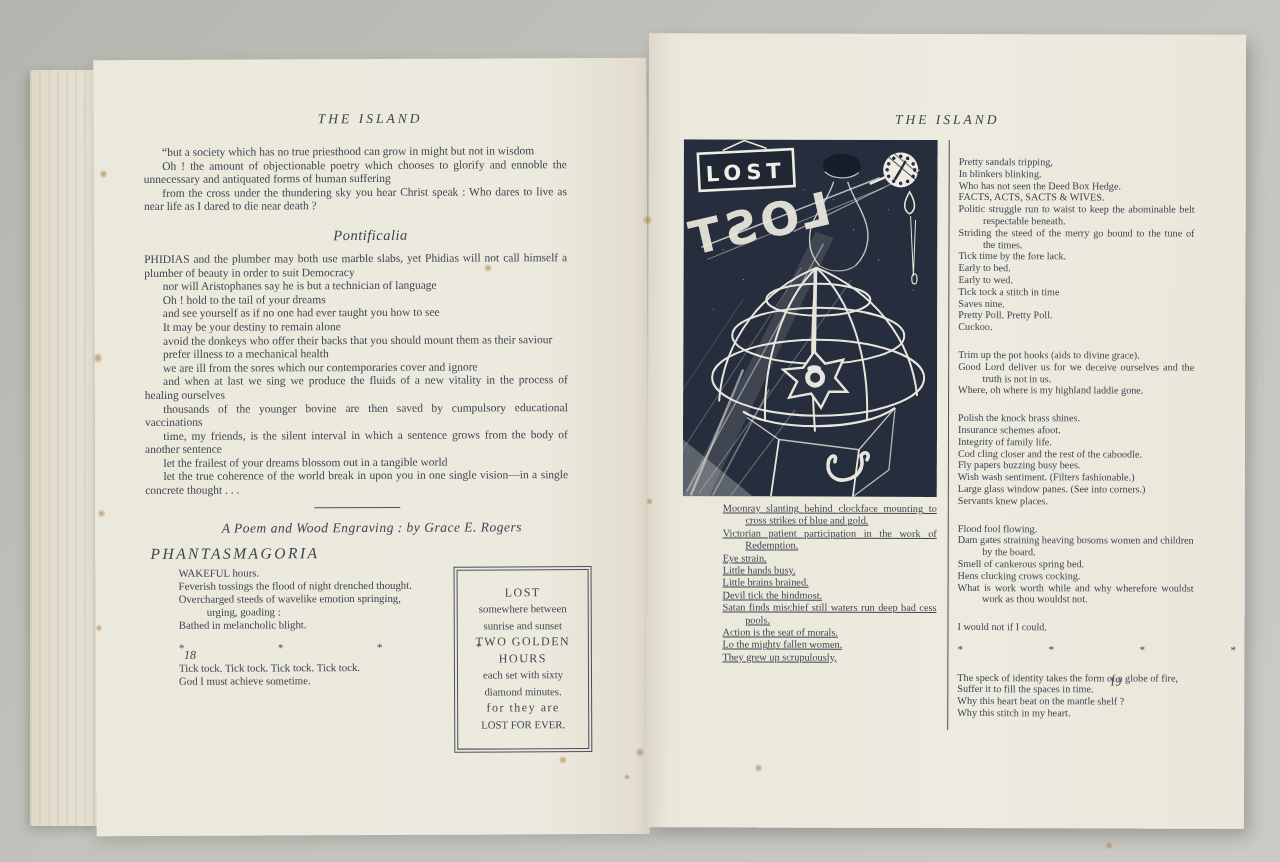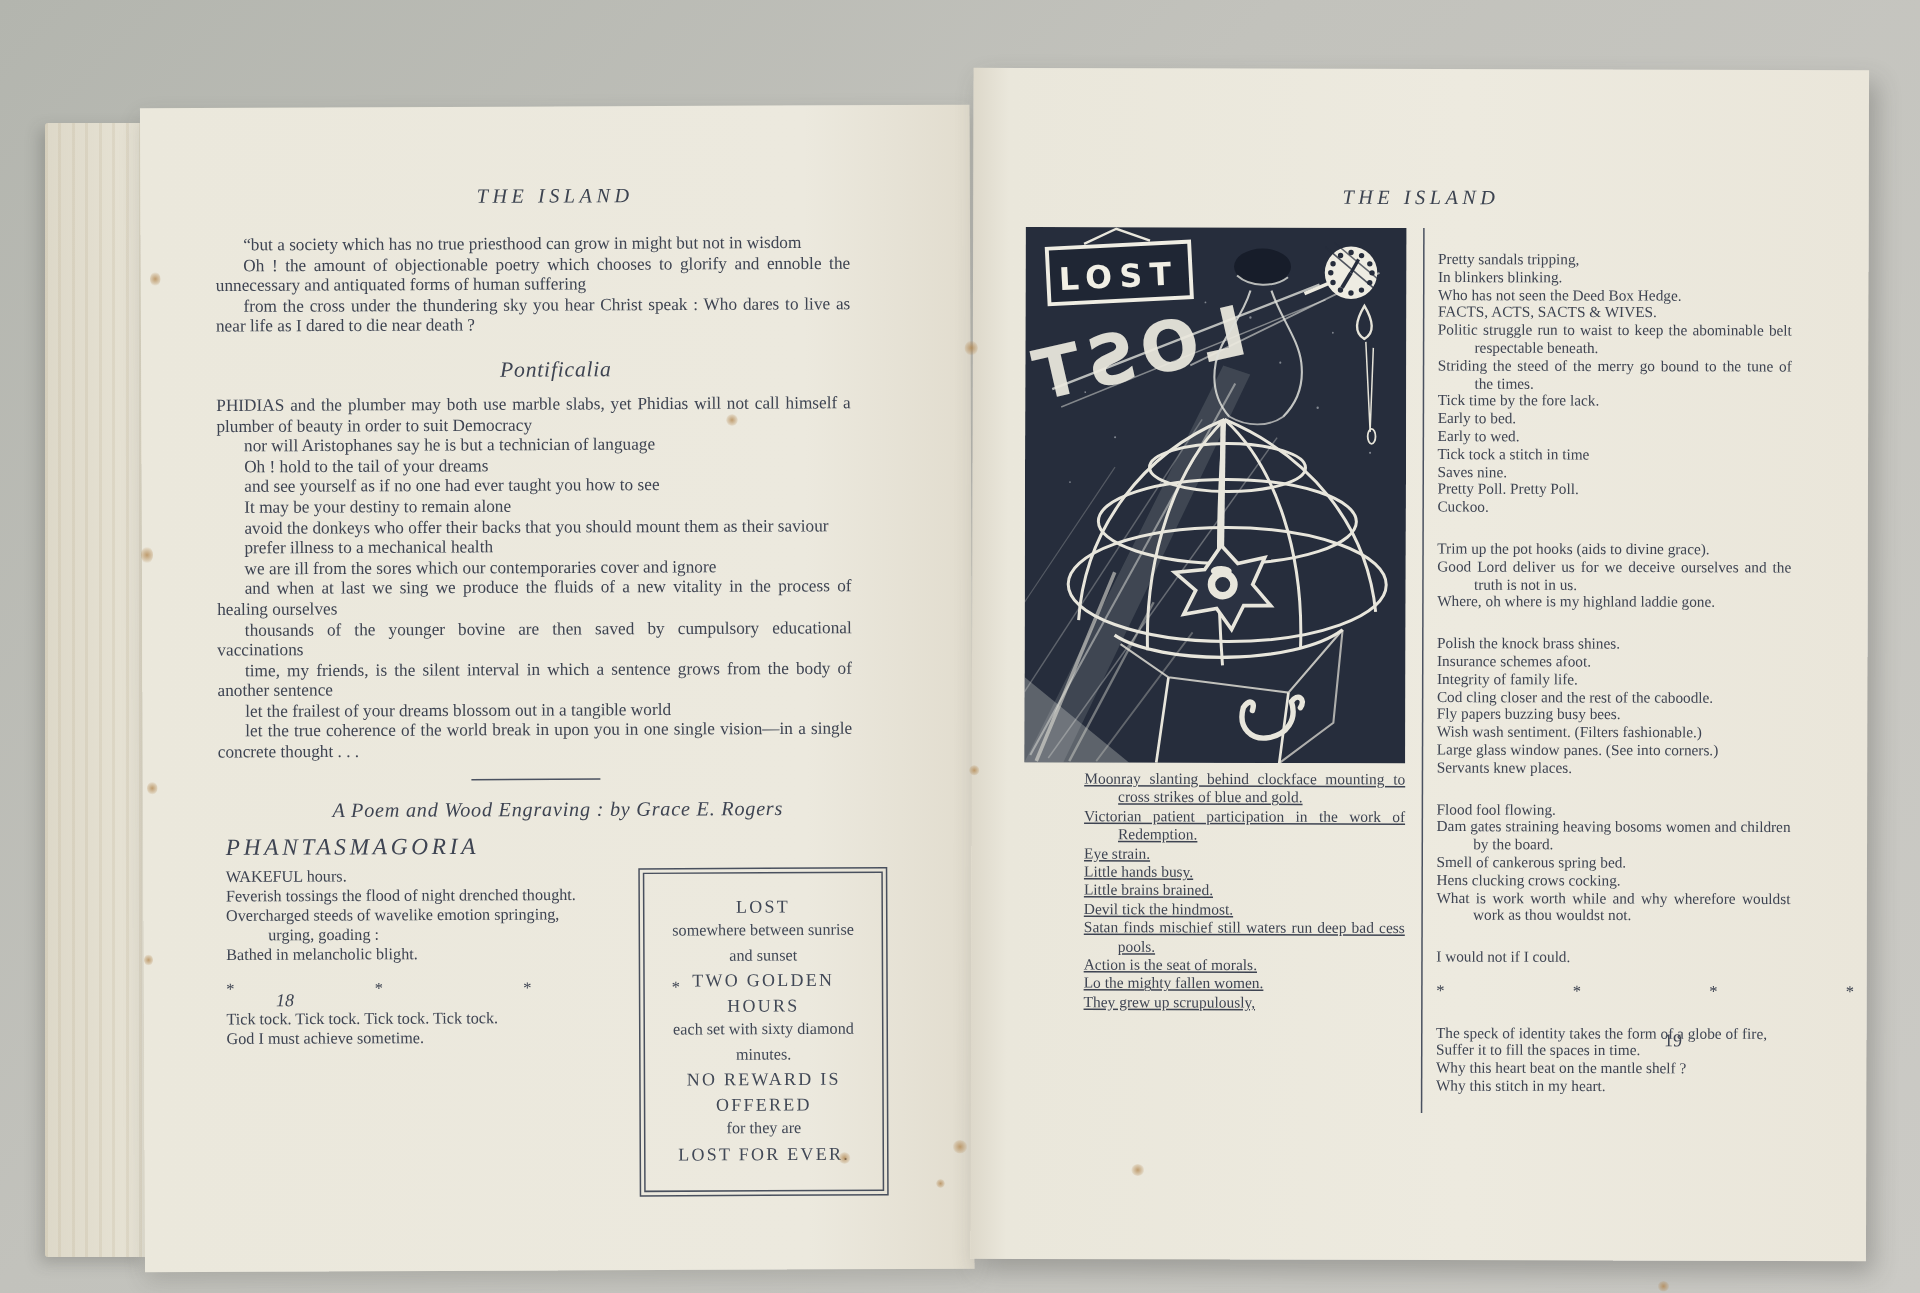--- a/index.html
+++ b/index.html
@@ -3,21 +3,21 @@
 <meta charset="utf-8">
 <style>
   html,body{margin:0;padding:0;}
   body{
     width:1280px;height:862px;position:relative;overflow:hidden;
     background:linear-gradient(135deg,#b3b5ae 0%,#c2c2bc 40%,#cbcac5 100%);
     font-family:"Liberation Serif","DejaVu Serif",serif;
     color:#3e4452;
   }
   
-  .book{position:absolute;left:0;top:16px;width:1280px;height:684px;}
+  .book{position:absolute;left:0;top:4px;width:1280px;height:684px;}
   .deckle{
     position:absolute;left:30px;top:66px;width:68px;height:756px;
     background:
       repeating-linear-gradient(90deg,rgba(160,140,100,.12) 0 2px,rgba(255,255,255,0) 2px 9px),
       linear-gradient(90deg,#ddd8c8,#e8e4d6);
     box-shadow:-3px 4px 10px rgba(60,60,55,.25);
     border-radius:2px 0 0 2px;
   }
   .page{
     position:absolute;
@@ -52,21 +52,21 @@
   }
   .rule{width:86px;height:0;border-top:1.3px solid #4a5160;margin:10px auto 0 auto;}
   .byline{
     text-align:center;font-style:italic;font-size:13.5px;margin-top:12px;
     letter-spacing:.5px;
   }
   .poem-title{
     font-style:italic;font-size:15.5px;letter-spacing:2.5px;margin:8px 0 4px 55px;
   }
   .bottom-row{display:flex;padding:0 60px 0 55px;}
-  .poem-col{width:248px;font-size:10.8px;line-height:13.2px;}
+  .poem-col{width:248px;font-size:10.8px;line-height:13.2px;margin-left:28px;}
   .poem-col p{margin:0;}
   .poem-col p.hang{padding-left:2.6em;text-indent:-2.6em;}
   .asterisks{
     text-align:center;letter-spacing:0;word-spacing:44px;font-size:11px;
     margin:8px 0 6px 0;white-space:pre;
   }
   .poem-col .asterisks{margin:9px 0 7px 0;}
   .lost-box{
     margin-left:30px;margin-top:4px;width:196px;align-self:flex-start;
     border:1.6px solid #49505e;outline:1px solid #49505e;outline-offset:2px;
@@ -127,21 +127,20 @@
       <div class="poem-col">
         <span><p class="hang">WAKEFUL hours.</p><p class="hang">Feverish tossings the flood of night drenched thought.</p><p class="hang">Overcharged steeds of wavelike emotion springing, urging, goading :</p><p class="hang">Bathed in melancholic blight.</p></span>
         <div class="asterisks">*  *  *  *</div>
         <span><p class="hang">Tick tock.  Tick tock.  Tick tock.  Tick tock.</p><p class="hang">God I must achieve sometime.</p></span>
       </div>
       <div class="lost-box">
           <p>LOST</p>
           <p>somewhere between sunrise and sunset</p>
           <p>TWO GOLDEN HOURS</p>
           <p>each set with sixty diamond minutes.</p>
-          <p>NO REWARD IS OFFERED</p>
           <p>for they are</p>
           <p>LOST FOR EVER.</p>
         </div>
     </div>
 
     <div class="page-num">18</div>
   </div>
 
   <div class="page page-right">
     <div class="running-head">THE ISLAND</div>

